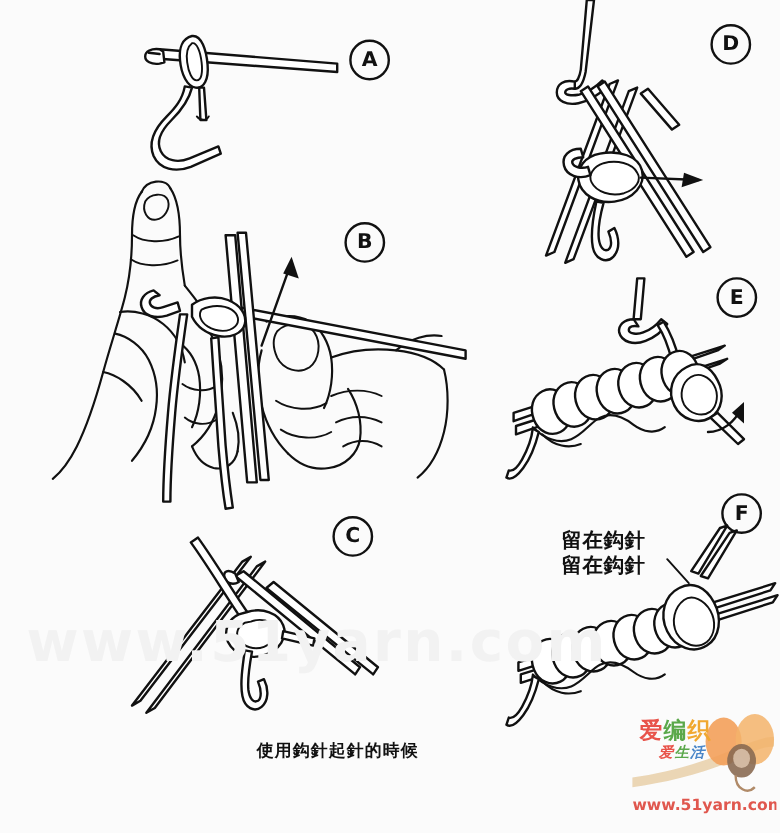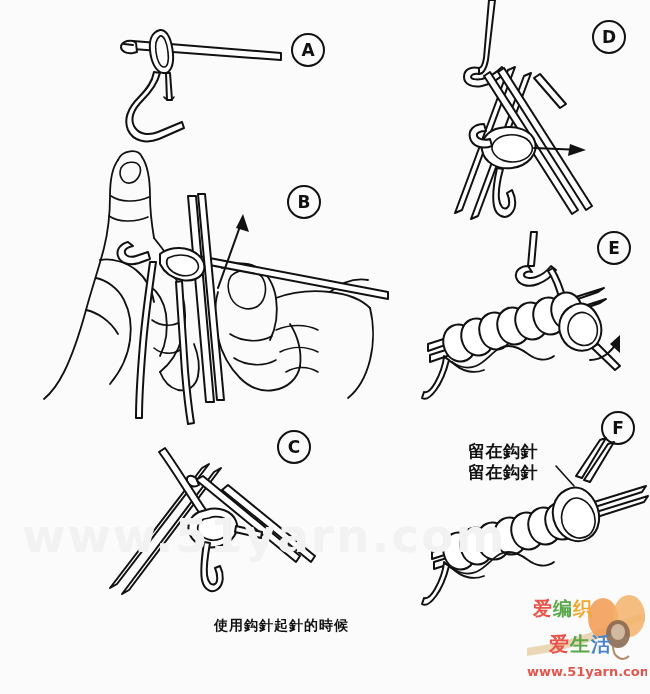--- a/index.html
+++ b/index.html
@@ -59,23 +59,24 @@
   }
   #logo .swoosh{
     position:absolute;left:0;top:0;width:122px;height:102px;
   }
   #logo .line1{
     position:absolute;left:8px;top:10px;
     font-size:19px;font-weight:700;letter-spacing:1px;
     font-family:"DejaVu Sans","Liberation Sans",sans-serif;
   }
   #logo .line2{
-    position:absolute;left:24px;top:45px;
-    font-size:20px;font-weight:700;letter-spacing:1px;
-    font-family:"DejaVu Sans","Liberation Sans",sans-serif;
+    position:absolute;left:24px;top:33px;
+    font-size:12px;font-weight:700;letter-spacing:1px;
+    font-family:"DejaVu Sans","Liberation Sans",sans-serif;
+    font-style:italic;
   }
   #logo .c1{color:#e8534a;}
   #logo .c2{color:#5aa84a;}
   #logo .c3{color:#f0a830;}
   #logo .c4{color:#e8534a;}
   #logo .c5{color:#5aa84a;}
   #logo .c6{color:#4a86c8;}
   #logo .url{
     position:absolute;left:2px;top:78px;
     font-size:13px;font-weight:700;color:#e0574e;

